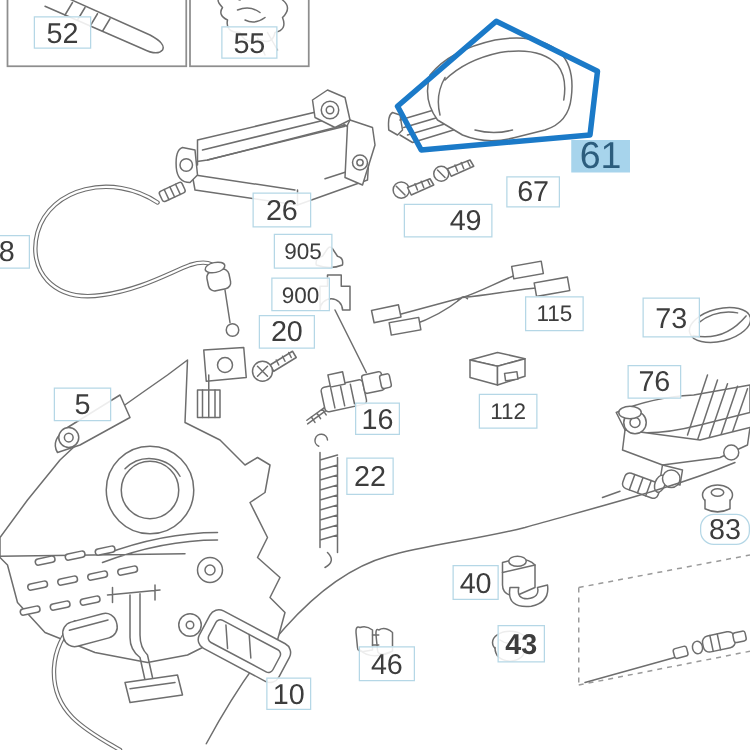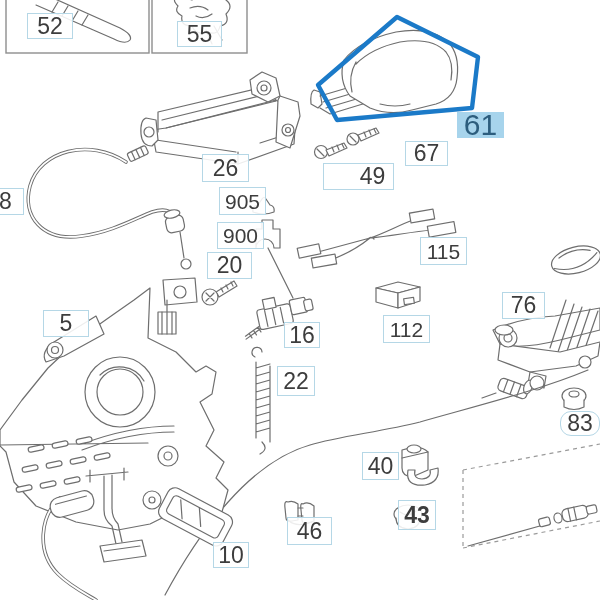--- a/index.html
+++ b/index.html
@@ -13,21 +13,21 @@
   .s{stroke:var(--line-gray);fill:none;stroke-width:1.2;stroke-linecap:round;stroke-linejoin:round;}
   .w{stroke:var(--line-gray);fill:#fff;stroke-width:1.2;stroke-linecap:round;stroke-linejoin:round;}
   .tube{stroke:var(--line-gray);fill:none;stroke-width:3.6;stroke-linecap:round;}
   .tubein{stroke:#fff;fill:none;stroke-width:1.8;stroke-linecap:round;}
   .frame{stroke:var(--frame-gray);fill:none;stroke-width:1.4;}
   .dash{stroke:#9a9a9a;fill:none;stroke-width:1.2;stroke-dasharray:4 4;}
   .hl{stroke:var(--highlight-blue);fill:none;stroke-width:4.4;stroke-linejoin:round;stroke-linecap:round;}
   .callout{position:absolute;z-index:2;display:flex;align-items:center;justify-content:center;
     background:rgba(255,255,255,.88);border:1px solid var(--label-border);
     color:var(--label-text);font-size:23px;line-height:1;cursor:pointer;}
-  .callout.n3{font-size:21px;}
+  .callout.n3{font-size:18px;}
   .callout.badge{background:var(--badge-fill);border:none;color:var(--badge-text);font-size:30px;}
 </style>
 </head>
 <body>
 
 <div id="stage">
 <svg id="art" width="600" height="600" viewBox="0 0 600 600">
 
   <g>
     <rect class="frame" x="6" y="-40" width="143" height="93"></rect>
@@ -251,20 +251,21 @@
   <div class="callout" style="left:177px;top:21px;width:43px;height:24px;">55</div>
   <div class="callout" style="left:202px;top:154px;width:45px;height:26px;">26</div>
   <div class="callout badge" style="left:457px;top:112px;width:47px;height:26px;">61</div>
   <div class="callout" style="left:377px;top:141px;width:41px;height:23px;margin-left:28px;">67</div>
   <div class="callout" style="left:323px;top:163px;width:41px;height:25px;padding-left:28px;">49</div>
   <div class="callout" style="left:-26px;top:188px;width:48px;height:25px;">58</div>
   <div class="callout n3" style="left:219px;top:187px;width:45px;height:26px;">905</div>
   <div class="callout n3" style="left:217px;top:222px;width:45px;height:25px;">900</div>
   <div class="callout" style="left:207px;top:252px;width:43px;height:25px;">20</div>
   <div class="callout n3" style="left:420px;top:237px;width:45px;height:26px;">115</div>
+  <div class="callout" style="left:514px;top:238px;width:44px;height:30px;">73</div>
   <div class="callout" style="left:43px;top:310px;width:44px;height:25px;">5</div>
   <div class="callout" style="left:284px;top:322px;width:34px;height:24px;">16</div>
   <div class="callout n3" style="left:383px;top:315px;width:45px;height:26px;">112</div>
   <div class="callout" style="left:502px;top:292px;width:41px;height:25px;">76</div>
   <div class="callout" style="left:277px;top:366px;width:36px;height:28px;">22</div>
   <div class="callout" style="left:362px;top:452px;width:35px;height:26px;">40</div>
   <div class="callout" style="left:213px;top:542px;width:34px;height:24px;">10</div>
   <div class="callout" style="left:287px;top:517px;width:43px;height:26px;">46</div>
   <div class="callout" style="left:398px;top:500px;width:36px;height:28px;font-weight:bold;">43</div>
   <div class="callout" style="left:560px;top:411px;width:38px;height:23px;border-radius:11px;">83</div>

